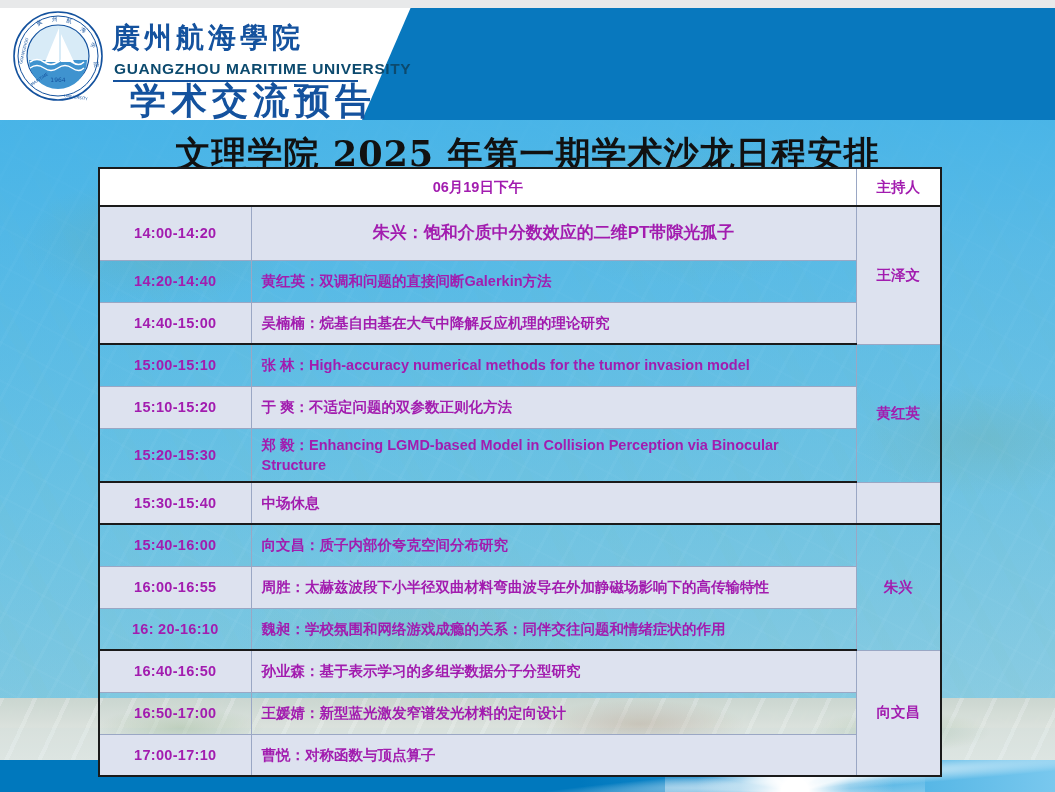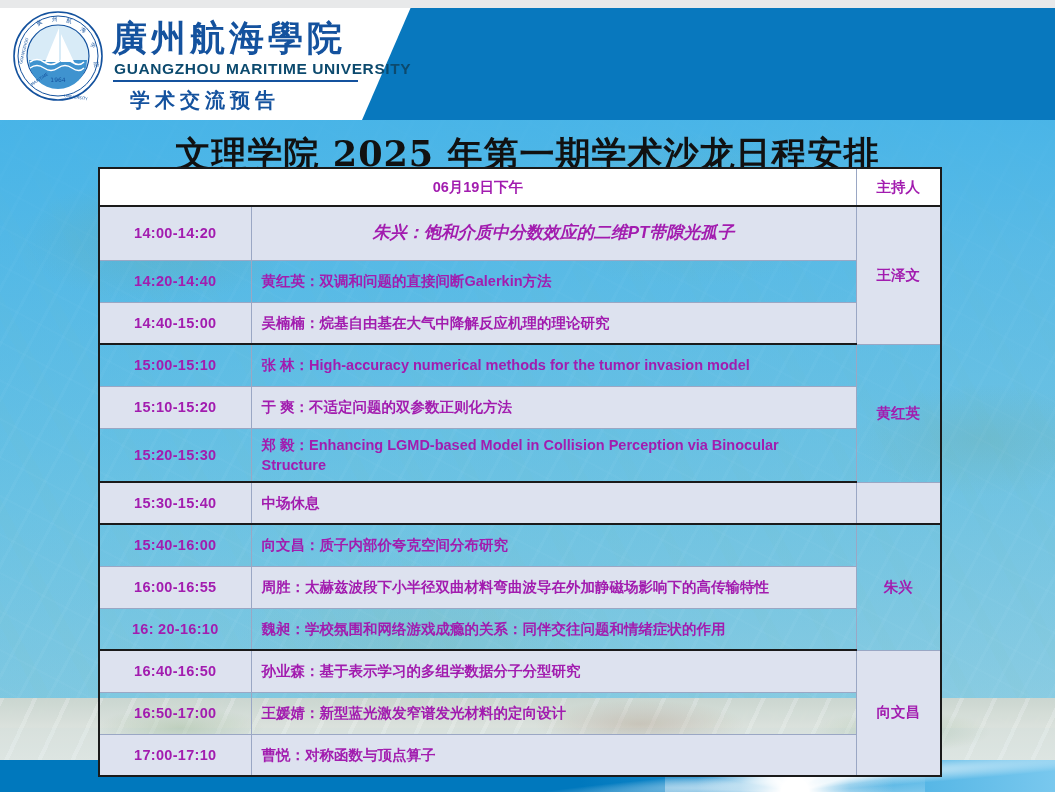--- a/index.html
+++ b/index.html
@@ -26,34 +26,34 @@
   .header-strip-top{position:absolute;left:0;top:0;width:1055px;height:8px;background:#e8e9ea;}
 
   
   .logo{position:absolute;left:12px;top:10px;width:92px;height:92px;}
   .logo svg{display:block;}
 
   
   .uni-cn{
     position:absolute;left:112px;top:12px;
     font-family:"DejaVu Serif","Liberation Serif",serif;
-    font-size:35px;font-weight:700;color:#14529e;letter-spacing:4px;
+    font-size:28px;font-weight:700;color:#14529e;letter-spacing:4px;
     white-space:nowrap;line-height:52px;
   }
   .uni-en{
     position:absolute;left:114px;top:60px;
     font-size:15.5px;font-weight:700;color:#0c4a6e;letter-spacing:0.6px;
     white-space:nowrap;
     text-align:right;
   }
   .uni-rule{position:absolute;left:113px;top:80px;width:245px;height:2px;background:#14529e;}
   .uni-sub{
     position:absolute;left:130px;top:83px;
     font-family:"DejaVu Serif","Liberation Serif",serif;
-    font-size:20px;font-weight:700;color:#14529e;letter-spacing:5px;
+    font-size:36px;font-weight:700;color:#14529e;letter-spacing:5px;
     white-space:nowrap;line-height:34px;
   }
 
   
   .bg{position:absolute;left:0;top:120px;width:1055px;height:672px;overflow:hidden;
       background:#45b3e8;}
   .bg-photo{
     position:absolute;left:0;top:0;width:1055px;height:608px;
     background:
       linear-gradient(180deg, rgba(69,179,232,.93) 0%, rgba(69,179,232,.72) 22%, rgba(80,185,230,.60) 60%, rgba(110,195,228,.55) 100%),
@@ -154,21 +154,21 @@
   }
   .hdr-host{
     background:#ffffff;text-align:center;font-weight:700;font-size:17px;
     border-bottom:2px solid #1a1a1a !important;
   }
   .time{
     text-align:center;font-weight:700;font-size:15px;letter-spacing:.3px;
     white-space:nowrap;
   }
   .topic{font-weight:700;font-size:14.5px;line-height:20px;}
-  .topic.big{font-size:17px;text-align:center;font-style:italic;}
+  .topic.big{font-size:17px;text-align:center;}
   .host{
     text-align:center;font-weight:700;font-size:16px;
     border-left:1px solid #9aa7c4;
   }
   .host-strong{font-size:17px;}
   tr.shade td{background:#dde2ef;}
   tr.clear td{background:transparent;}
   td.host-shade{background:#dde2ef;}
   td.host-clear{background:transparent;}
   tr.thickbelow td{border-bottom:2px solid #1a1a1a;}

